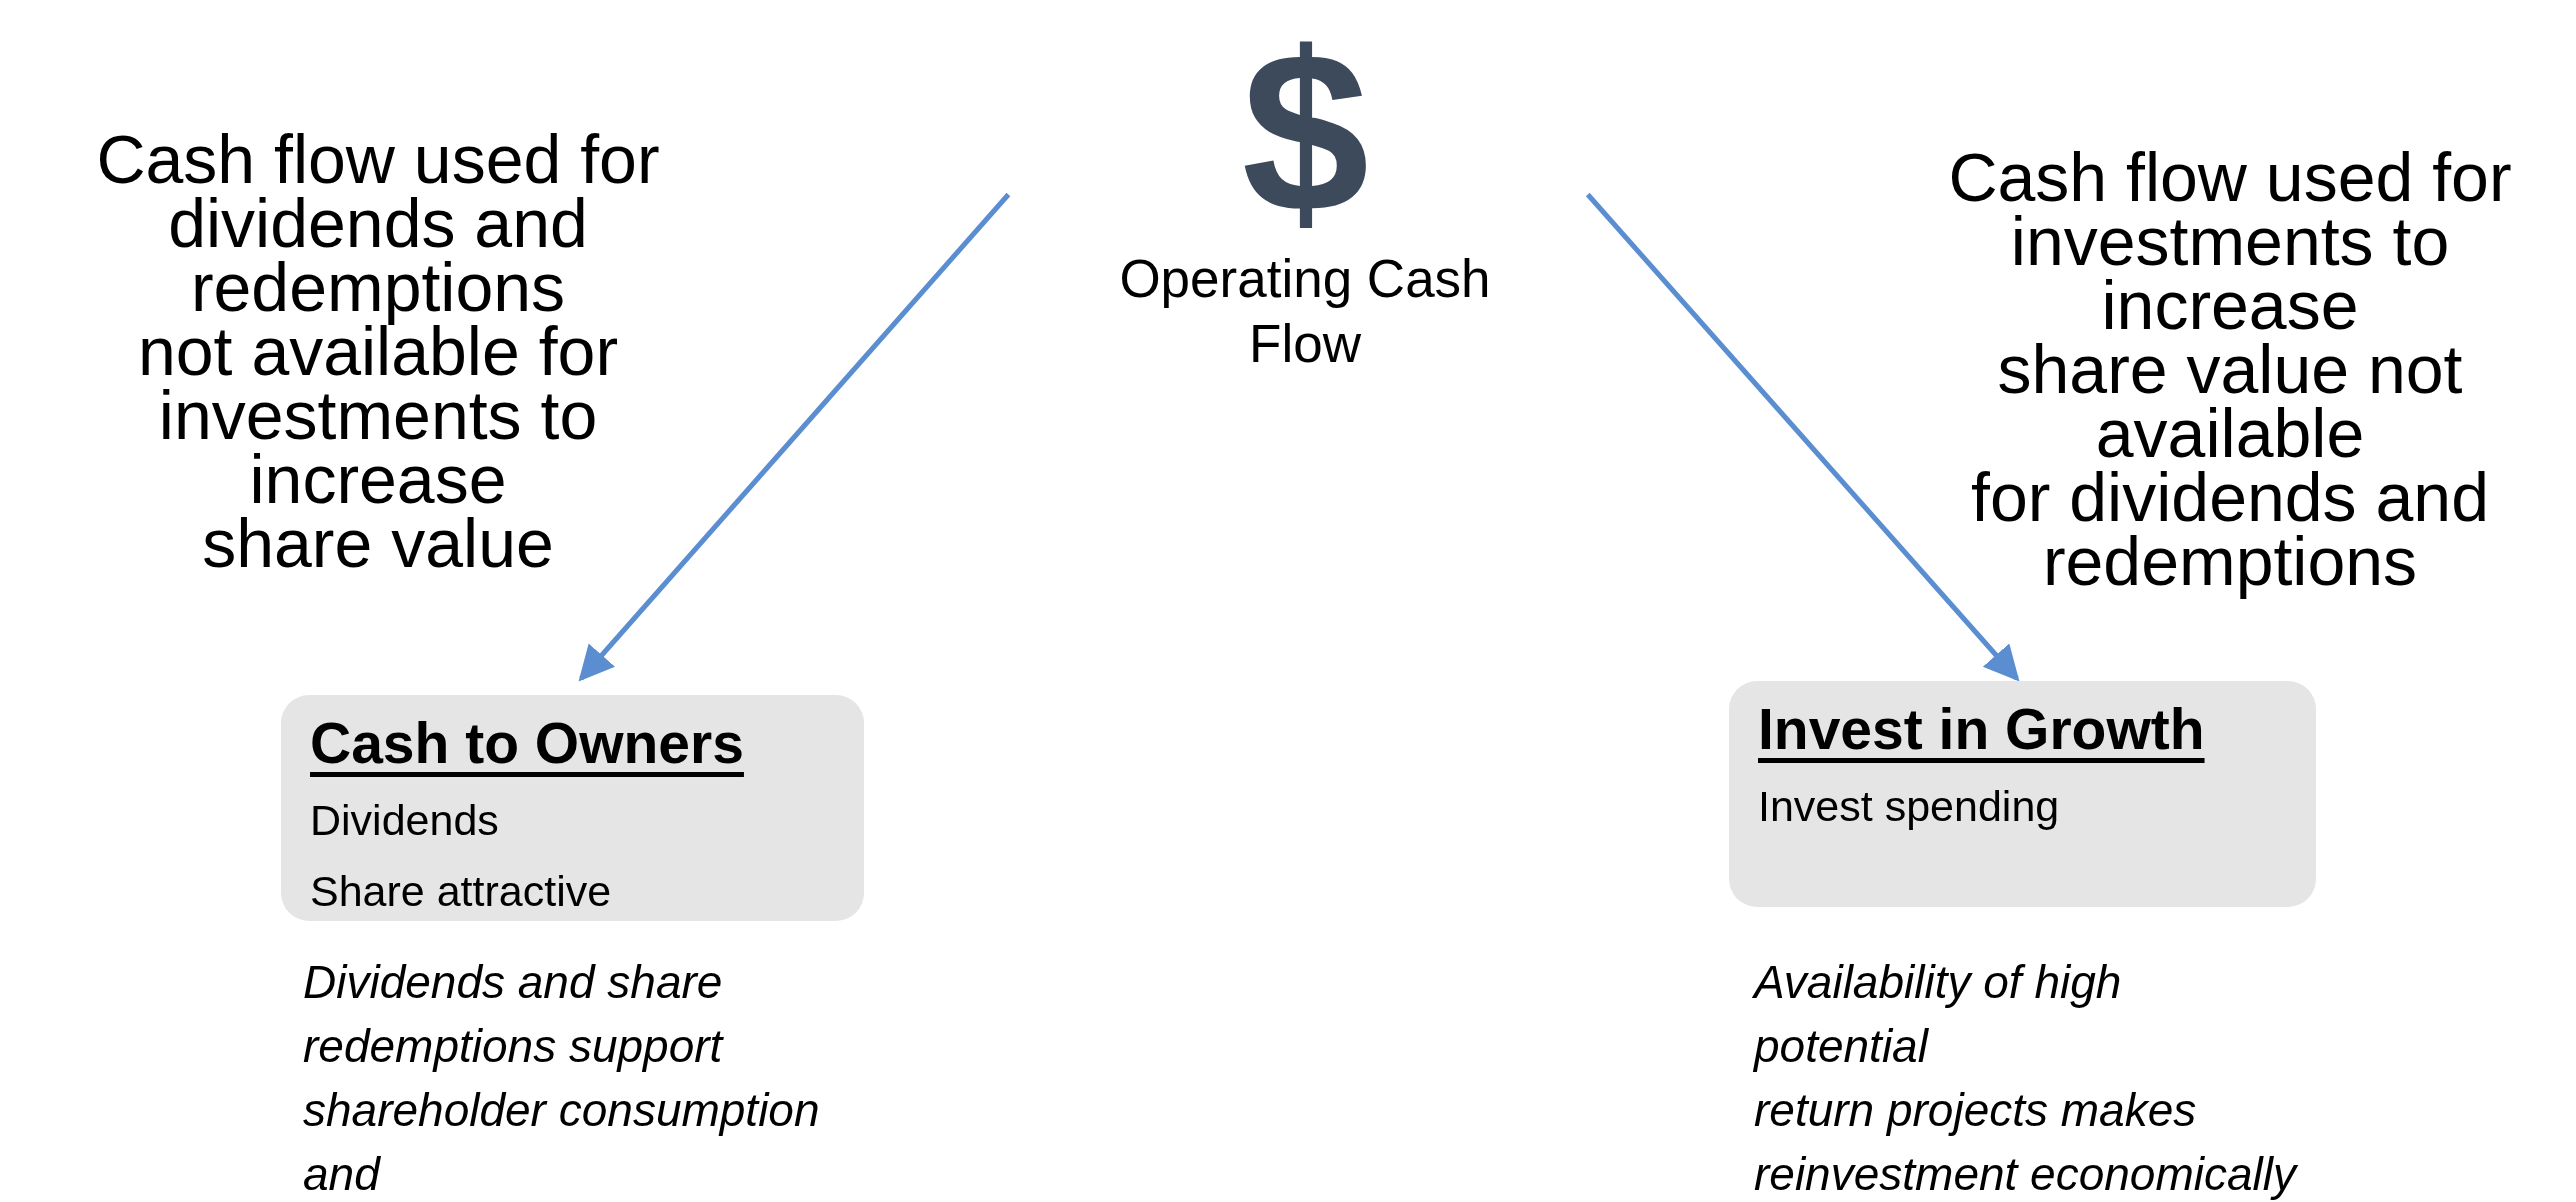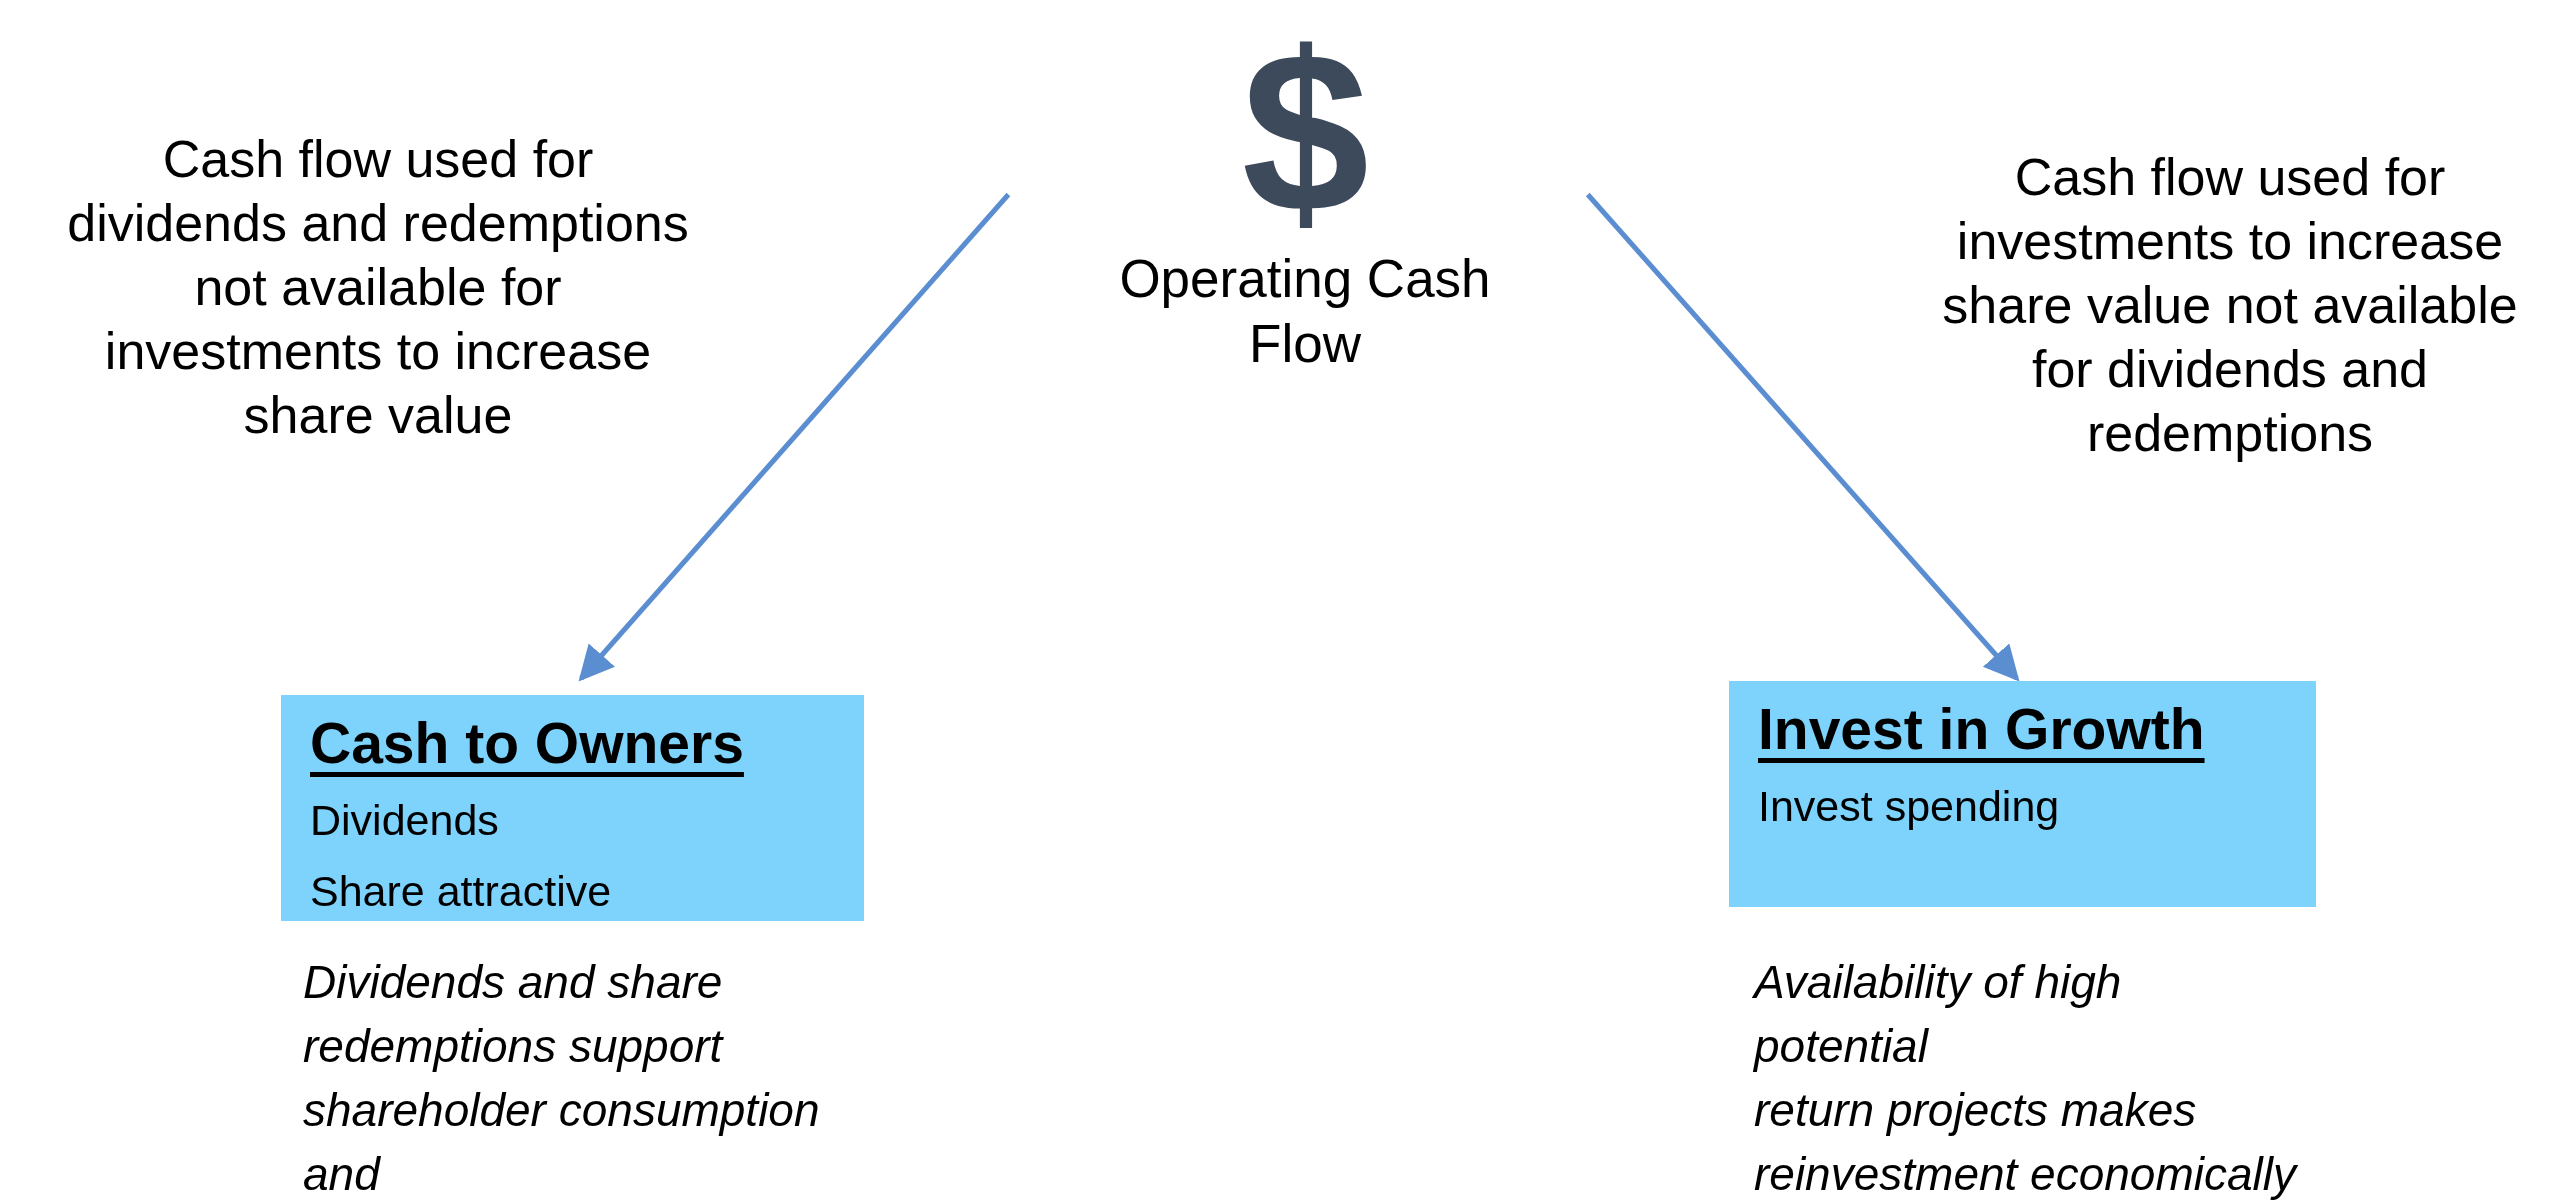--- a/index.html
+++ b/index.html
@@ -9,21 +9,21 @@
     height: 1203px;
     background: #ffffff;
     font-family: "Liberation Sans", sans-serif;
     color: #000000;
     overflow: hidden;
   }
   .abs { position: absolute; }
   .prelines { white-space: pre-line; }
 
   .annotation {
-    font-size: 52px;
+    font-size: 68px;
     line-height: 64px;
     text-align: center;
   }
   .annotation-left  { left: 48px;   top: 127px; width: 660px; }
   .annotation-right { left: 1898px; top: 145px; width: 664px; }
 
   .dollar {
     left: 1168px; top: 18.3px; width: 275px;
     text-align: center;
     font-size: 229px;
@@ -35,23 +35,24 @@
     left: 1021px; top: 246px; width: 568px;
     text-align: center;
     font-size: 53px;
     line-height: 65px;
   }
 
   .arrows-svg { left: 0; top: 0; width: 2576px; height: 1203px; }
   .flow-line { stroke: #5B8DD1; stroke-width: 5.5; fill: none; }
 
   .gray-box {
-    background: #7dd3fc;
+    background: #e5e5e5;
     box-sizing: border-box;
     padding: 13px 9.2px 0 29px;
+    border-radius: 28px;
   }
   .gray-box-left  { left: 281px;  top: 695px; width: 583px; height: 226px; }
   .gray-box-right { left: 1729px; top: 681px; width: 587px; height: 226px; }
 
   .box-title {
     font-size: 57px;
     font-weight: bold;
     line-height: 71px;
     text-decoration: underline;
     text-decoration-thickness: 4.6px;

